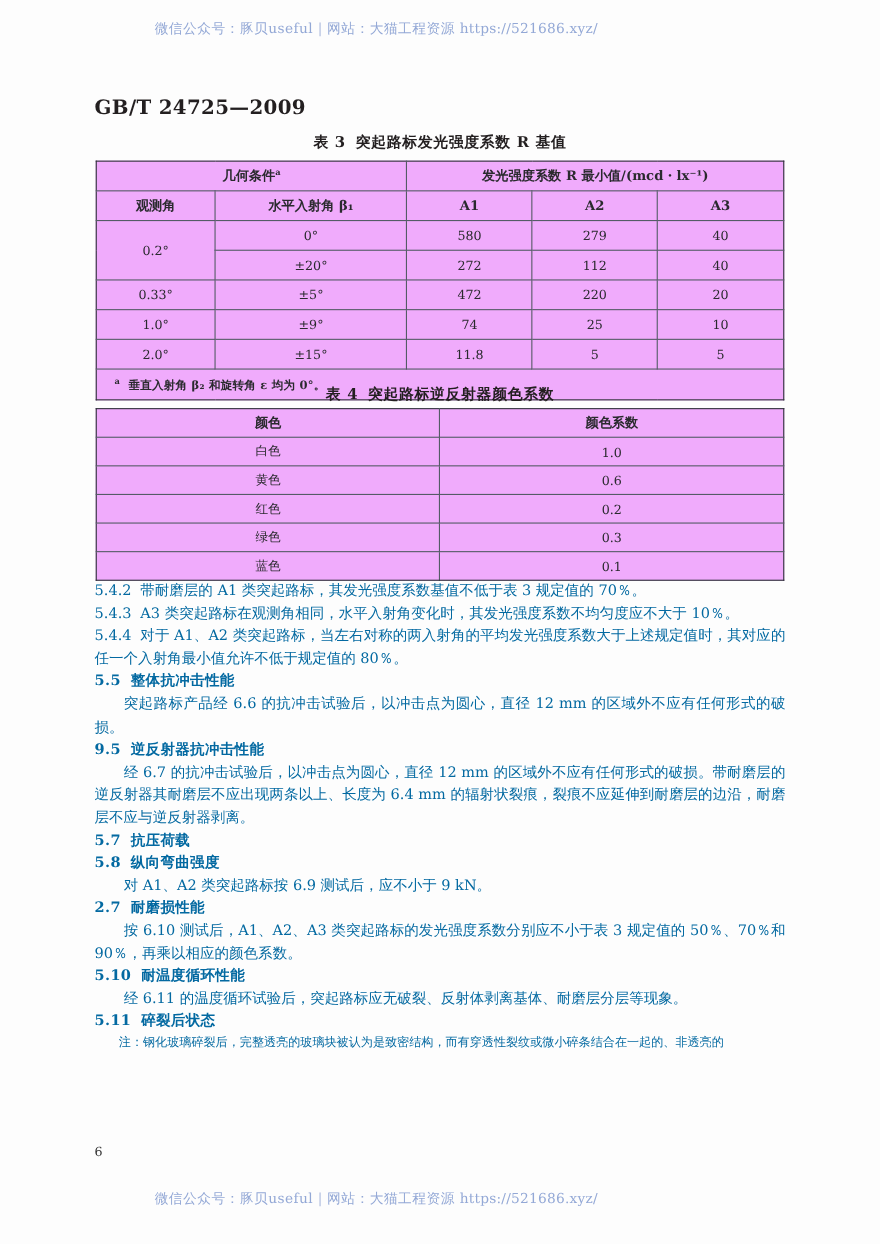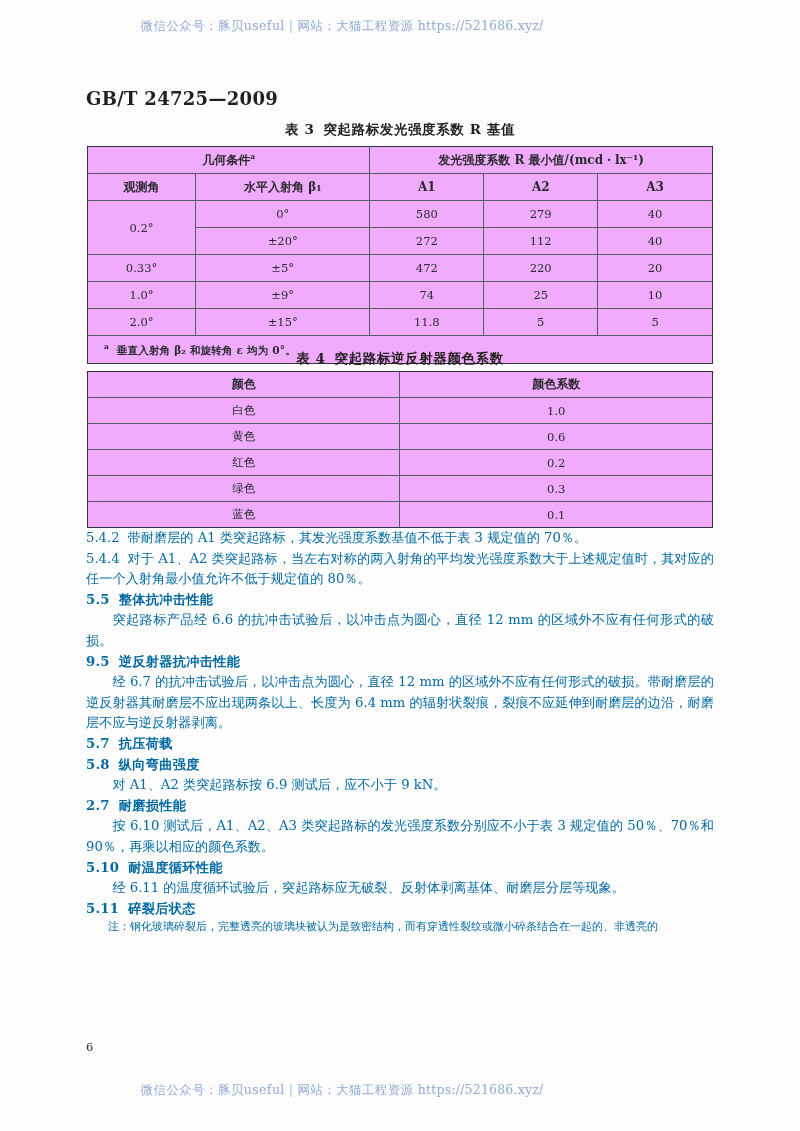--- a/index.html
+++ b/index.html
@@ -253,20 +253,23 @@
       </tr>
     </tbody>
   </table>
 
   <div class="body-block" style="top:528px;">
 
     <div class="sec-line numbered">
       <span class="lbl">5.4.2</span><span>带耐磨层的 A1 类突起路标，其发光强度系数基值不低于表 3 规定值的 70％。</span>
     </div>
 
+    <div class="sec-line numbered">
+      <span class="lbl">5.4.3</span><span>A3 类突起路标在观测角相同，水平入射角变化时，其发光强度系数不均匀度应不大于 10％。</span>
+    </div>
 
     <div class="sec-line numbered">
       <span class="lbl">5.4.4</span><span>对于 A1、A2 类突起路标，当左右对称的两入射角的平均发光强度系数大于上述规定值时，其对应的任一个入射角最小值允许不低于规定值的 80％。</span>
     </div>
 
     <div class="clause-head">
       <span class="cnum num-run">5.5</span><span>整体抗冲击性能</span>
     </div>
     <div class="para">突起路标产品经 6.6 的抗冲击试验后，以冲击点为圆心，直径 12 mm 的区域外不应有任何形式的破损。</div>
 

